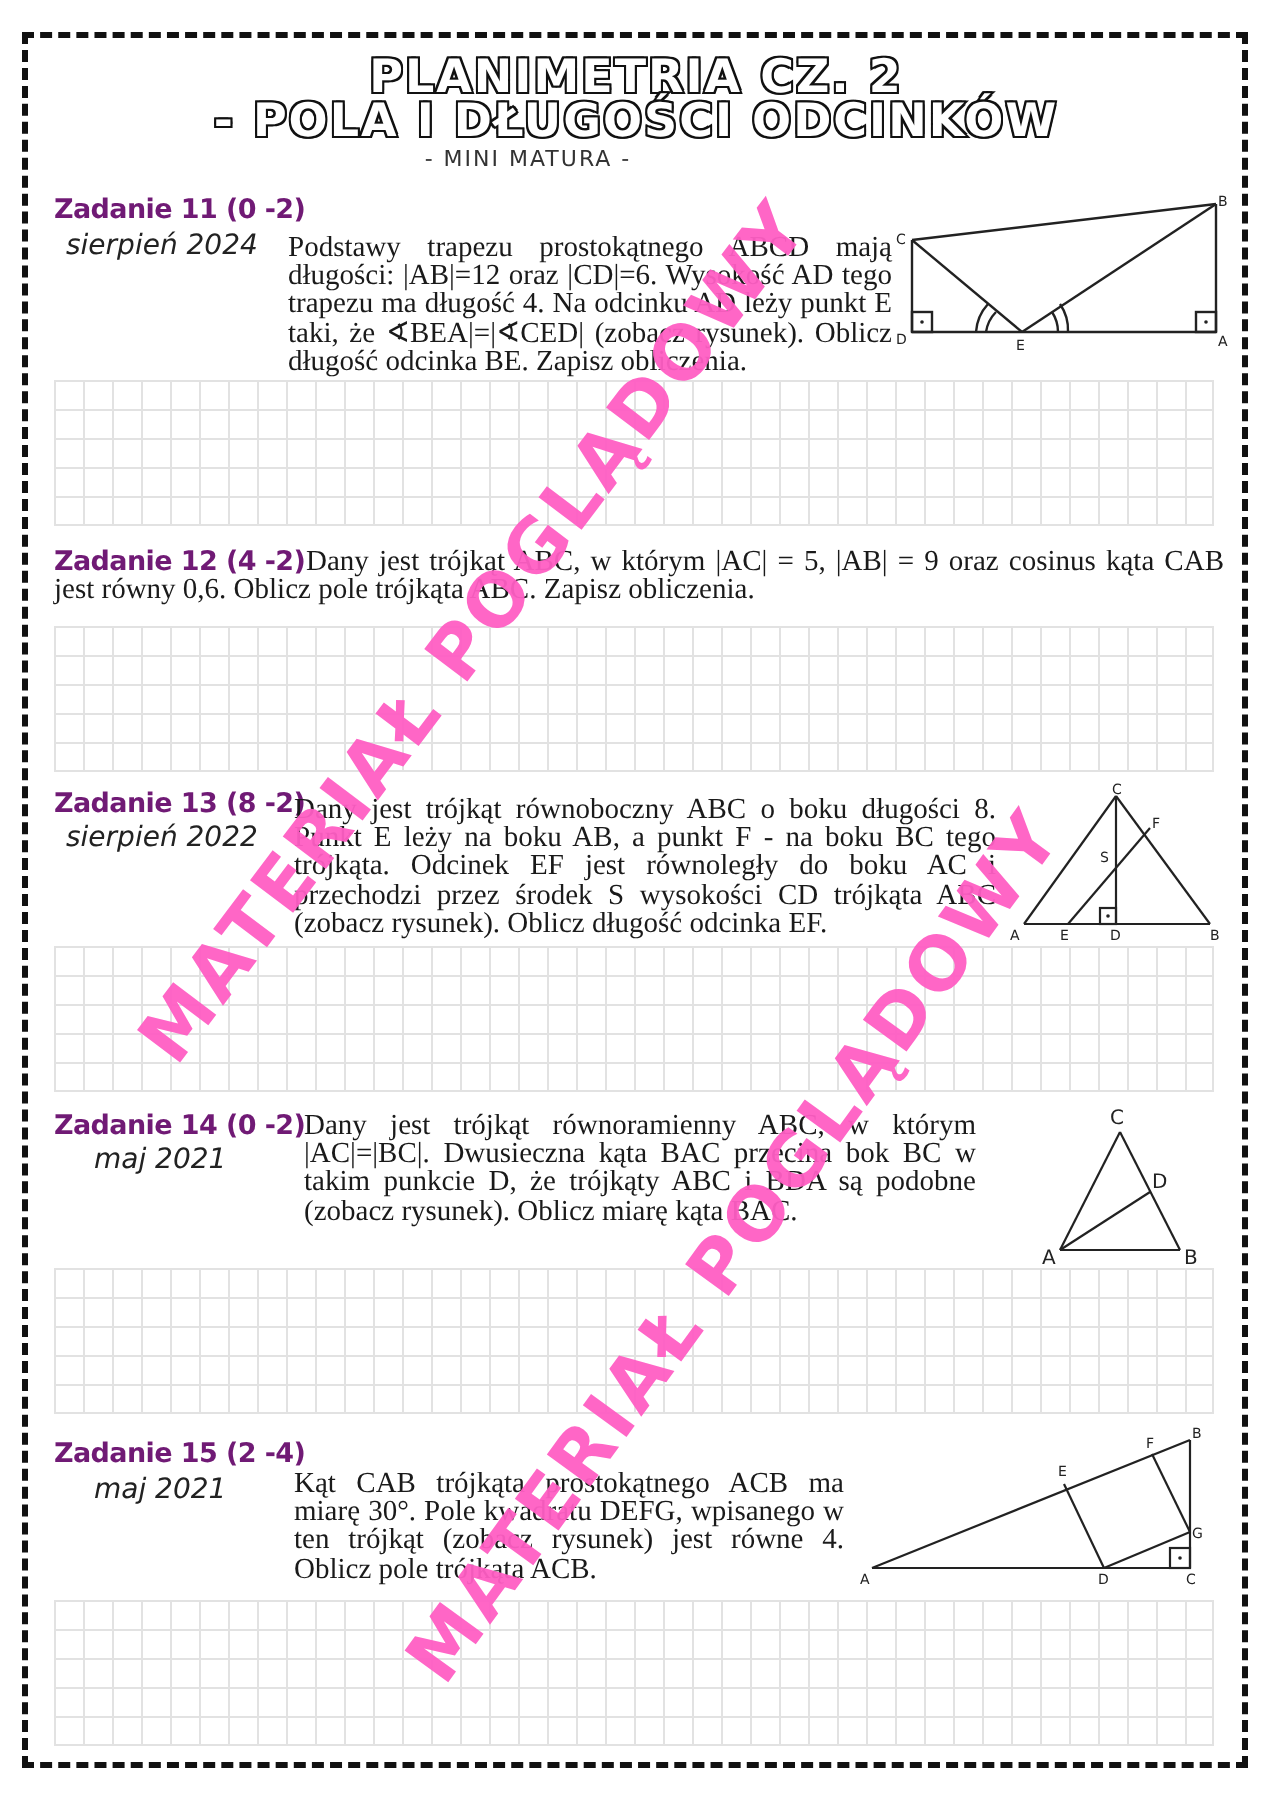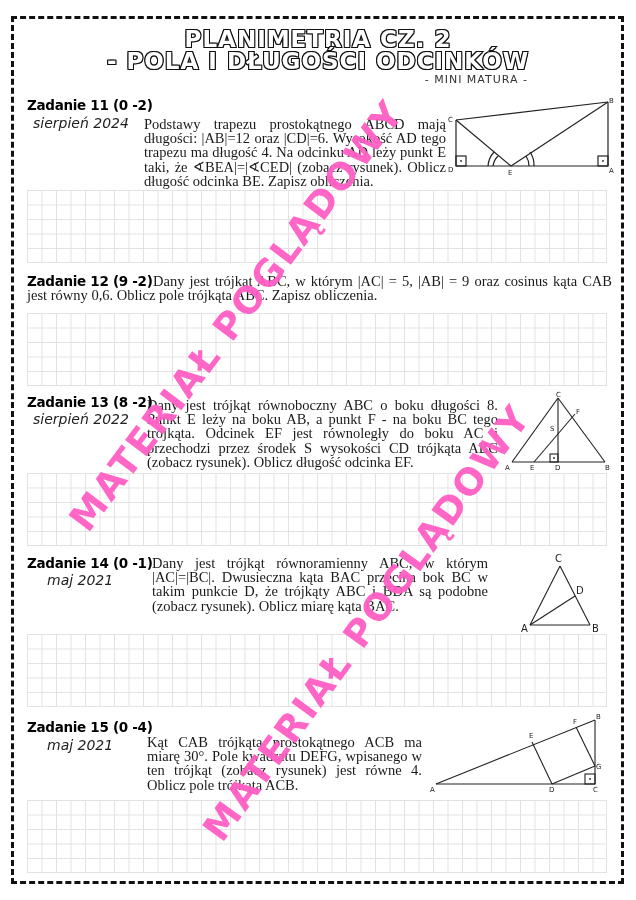--- a/index.html
+++ b/index.html
@@ -15,27 +15,27 @@
     position: absolute; left: 0; width: 636px; text-align: center;
     font-family: "DejaVu Sans", sans-serif; font-weight: bold;
     color: #ffffff; letter-spacing: 1px;
     -webkit-text-stroke: 2px #111;
     paint-order: stroke fill;
     text-shadow: 1px 1px 0 #111, -1px -1px 0 #111, 1px -1px 0 #111, -1px 1px 0 #111;
   }
   .title.t1 { top: 26px; font-size: 23px; }
   .title.t2 { top: 48px; font-size: 23px; }
   .subtitle {
-    position: absolute; top: 73px; left: 0; width: 528px; text-align: right;
+    position: absolute; top: 73px; left: 0; width: 528px; text-align: center;
     font-family: "DejaVu Sans", sans-serif; font-size: 11px; color: #333; letter-spacing: 1px;
   }
 
   .task-head {
     position: absolute; font-family: "DejaVu Sans", sans-serif; font-weight: bold;
-    font-size: 13.5px; color: #000000; letter-spacing: -0.3px; white-space: nowrap;
+    font-size: 13.5px; color: #701a75; letter-spacing: -0.3px; white-space: nowrap;
   }
   .task-date {
     position: absolute; font-family: "DejaVu Sans", sans-serif; font-style: italic;
     font-size: 14px; color: #222; white-space: nowrap;
   }
   .task-text {
     position: absolute; font-family: "Liberation Serif", serif; font-size: 14.5px;
     line-height: 14.2px; color: #1a1a1a; text-align: justify;
   }
 
@@ -94,21 +94,21 @@
       <text x="161" y="5" font-size="7">B</text>
       <text x="0" y="74" font-size="7">D</text>
       <text x="60" y="77" font-size="7">E</text>
       <text x="161" y="75" font-size="7">A</text>
     </svg>
   </div>
   <div class="grid" style="top:190px;"></div>
 </div>
 
 <div>
-  <div class="task-head" style="left:27px; top:273px;">Zadanie 12 (9 -2)</div>
+  <div class="task-head" style="left:27px; top:273px;">Zadanie 12 (4 -2)</div>
   <div class="task-text" style="left:27px; top:274px; width:585px; text-indent:126px;">Dany jest trójkąt ABC, w którym |AC| = 5, |AB| = 9 oraz cosinus kąta CAB jest równy 0,6. Oblicz pole trójkąta ABC. Zapisz obliczenia.</div>
   <div class="grid" style="top:313px;"></div>
 </div>
 
 <div>
   <div class="task-head" style="left:27px; top:394px;">Zadanie 13 (8 -2)</div>
   <div class="task-date" style="left:33px; top:411px;">sierpień 2022</div>
   <div class="task-text" style="left:147px; top:398px; width:351px;">Dany jest trójkąt równoboczny ABC o boku długości 8. Punkt E leży na boku AB, a punkt F - na boku BC tego trójkąta. Odcinek EF jest równoległy do boku AC i przechodzi przez środek S wysokości CD trójkąta ABC (zobacz rysunek). Oblicz długość odcinka EF.</div>
   <div class="figure" style="left:505px; top:392px;">
     <svg width="110" height="80" viewBox="0 0 110 80">
@@ -127,42 +127,42 @@
       <text x="0" y="78" font-size="7">A</text>
       <text x="25" y="78" font-size="7">E</text>
       <text x="50" y="78" font-size="7">D</text>
       <text x="100" y="78" font-size="7">B</text>
     </svg>
   </div>
   <div class="grid" style="top:473px;"></div>
 </div>
 
 <div>
-  <div class="task-head" style="left:27px; top:555px;">Zadanie 14 (0 -1)</div>
+  <div class="task-head" style="left:27px; top:555px;">Zadanie 14 (0 -2)</div>
   <div class="task-date" style="left:47px; top:572px;">maj 2021</div>
   <div class="task-text" style="left:152px; top:556px; width:336px;">Dany jest trójkąt równoramienny ABC, w którym |AC|=|BC|. Dwusieczna kąta BAC przecina bok BC w takim punkcie D, że trójkąty ABC i BDA są podobne (zobacz rysunek). Oblicz miarę kąta BAC.</div>
   <div class="figure" style="left:518px; top:550px;">
     <svg width="90" height="85" viewBox="0 0 90 85">
       <g stroke="#222" stroke-width="1.1" fill="none">
         <line x1="12" y1="75" x2="72" y2="75"></line>
         <line x1="12" y1="75" x2="42" y2="16"></line>
         <line x1="42" y1="16" x2="72" y2="75"></line>
         <line x1="12" y1="75" x2="57" y2="46"></line>
       </g>
       <text x="37" y="12" font-size="10">C</text>
       <text x="58" y="44" font-size="10">D</text>
       <text x="3" y="82" font-size="10">A</text>
       <text x="74" y="82" font-size="10">B</text>
     </svg>
   </div>
   <div class="grid" style="top:634px;"></div>
 </div>
 
 <div>
-  <div class="task-head" style="left:27px; top:719px;">Zadanie 15 (0 -4)</div>
+  <div class="task-head" style="left:27px; top:719px;">Zadanie 15 (2 -4)</div>
   <div class="task-date" style="left:47px; top:737px;">maj 2021</div>
   <div class="task-text" style="left:147px; top:735px; width:275px;">Kąt CAB trójkąta prostokątnego ACB ma miarę 30°. Pole kwadratu DEFG, wpisanego w ten trójkąt (zobacz rysunek) jest równe 4. Oblicz pole trójkąta ACB.</div>
   <div class="figure" style="left:428px; top:712px;">
     <svg width="180" height="85" viewBox="0 0 180 85">
       <g stroke="#222" stroke-width="1.1" fill="none">
         <line x1="8" y1="72" x2="167" y2="72"></line>
         <line x1="8" y1="72" x2="167" y2="8"></line>
         <line x1="167" y1="8" x2="167" y2="72"></line>
         <line x1="104" y1="30" x2="124" y2="72"></line>
         <line x1="124" y1="72" x2="167" y2="54"></line>

